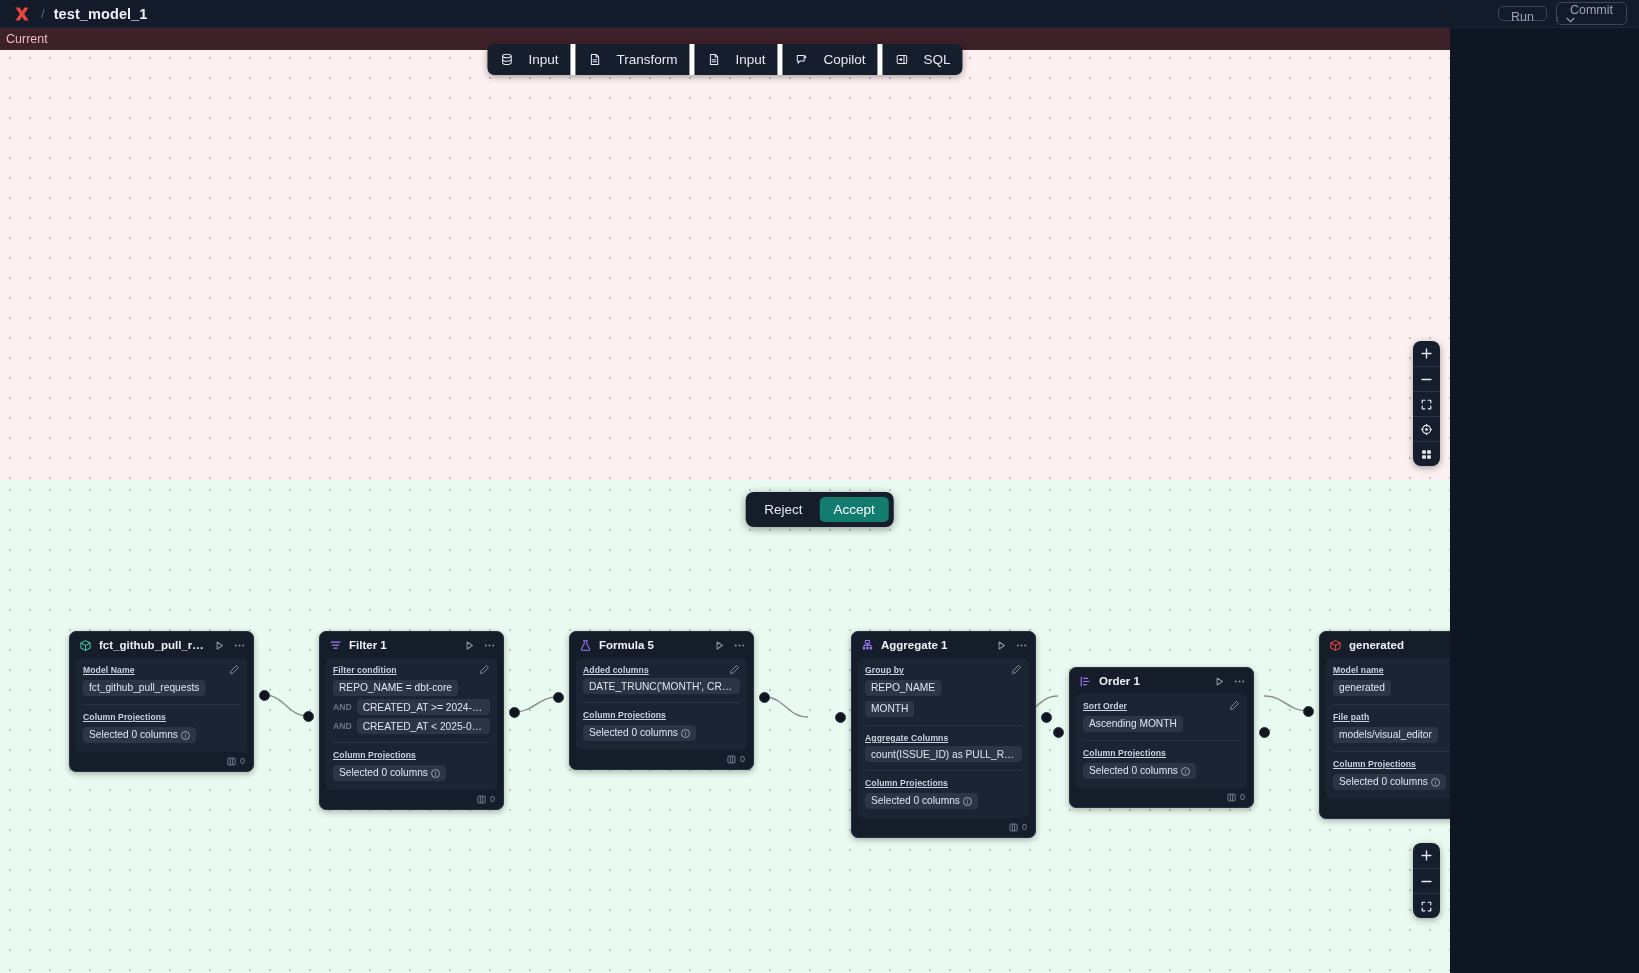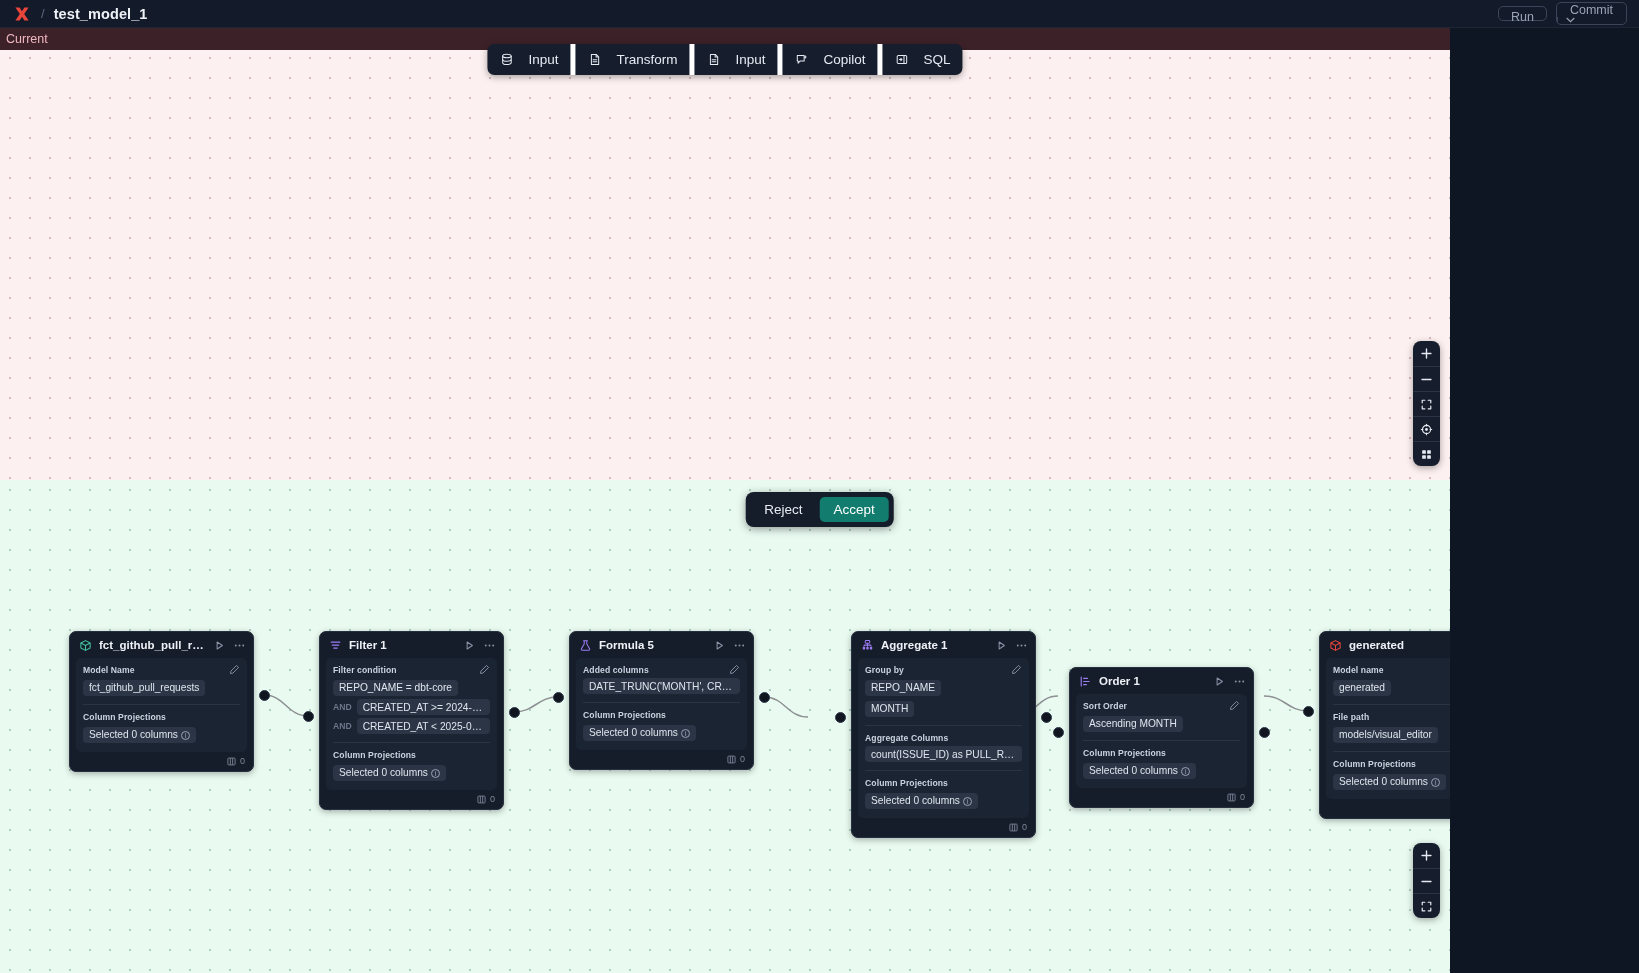--- a/index.html
+++ b/index.html
@@ -116,21 +116,21 @@
     padding: 6px 7px 6px 9px; height: 26px;
   }
   .node-head .n-icon { width: 13px; height: 13px; display: inline-flex; align-items: center; justify-content: center; flex: 0 0 auto; }
   .node-title { color: #eef1f6; font-size: 11.5px; font-weight: bold; flex: 1 1 auto; overflow: hidden; text-overflow: ellipsis; white-space: nowrap; }
   .node-head .hd-btn { width: 13px; height: 13px; display: inline-flex; align-items: center; justify-content: center;
     color: #8b94a7; flex: 0 0 auto; background: transparent; border: 0; padding: 0; }
   .node-body {
     margin: 0 6px; padding: 7px 7px 9px 7px;
     background: #1b2433; border-radius: 5px; position: relative;
   }
-  .fld-label { color: #cbd3e0; font-size: 8.6px; font-weight: bold; margin-bottom: 3px; letter-spacing: .1px; }
+  .fld-label { color: #cbd3e0; font-size: 8.6px; font-weight: bold; margin-bottom: 3px; letter-spacing: .1px; text-decoration: underline; }
   .pill {
     display: inline-block; background: #2b3545; color: #dfe5ef;
     border-radius: 4px; padding: 2.5px 6px; font-size: 10.2px;
     max-width: 100%; overflow: hidden; text-overflow: ellipsis; white-space: nowrap; vertical-align: middle;
   }
   .pill-wide { display: block; }
   .cond-row { display: flex; align-items: center; gap: 5px; margin-top: 3px; }
   .cond-and { color: #6d7689; font-size: 8.6px; font-weight: bold; flex: 0 0 auto; }
   .divider { height: 1px; background: #2a3444; margin: 8px 0 7px 0; }
   .edit-pen { position: absolute; right: 7px; top: 6px; color: #8b94a7; width: 11px; height: 11px;

